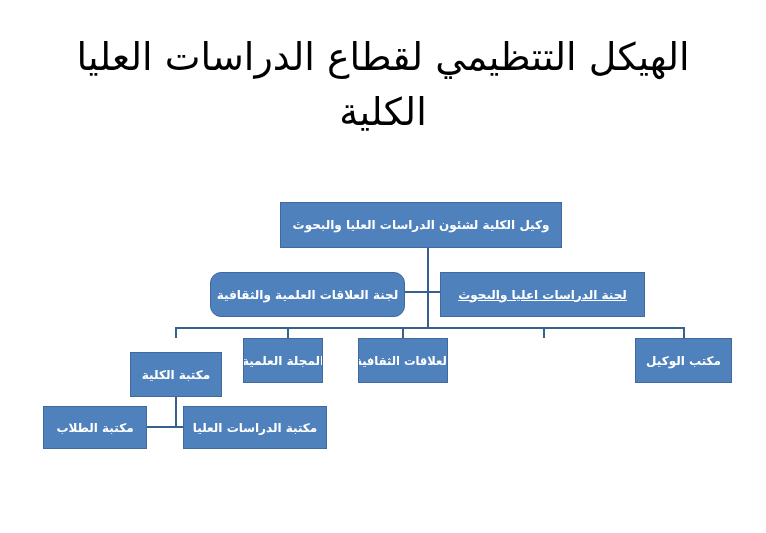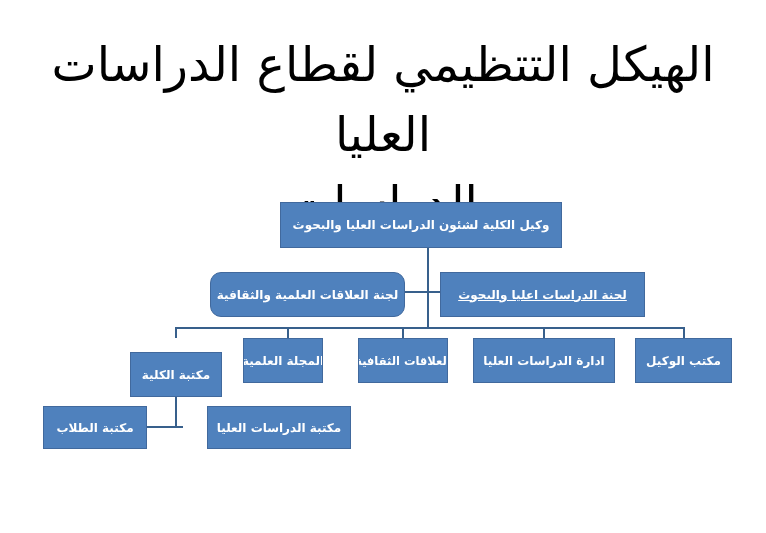--- a/index.html
+++ b/index.html
@@ -10,21 +10,21 @@
     overflow:hidden;
     font-family:"DejaVu Sans", sans-serif;
     margin:0 auto;
   }
   .slide-title{
     position:absolute;
     left:40px; top:30px; width:686px;
     text-align:center;
     color:#000000;
     font-family:"DejaVu Serif","DejaVu Sans",serif;
-    font-size:48px;
+    font-size:38px;
     line-height:1.45;
     direction:rtl;
   }
   .org-node{
     position:absolute;
     background:#4F81BD;
     border:1px solid #41699D;
     box-sizing:border-box;
     color:#ffffff;
     display:flex;
@@ -44,41 +44,41 @@
   
   #node-root{left:280px; top:202px; width:282px; height:46px;}
   #node-c1  {left:210px; top:272px; width:195px; height:45px;border-radius:11px;}
   #node-c2  {left:440px; top:272px; width:205px; height:45px;text-decoration:underline;}
   #node-d1  {left:130px; top:352px; width:92px;  height:45px;}
   #node-d2  {left:243px; top:338px; width:80px;  height:45px;}
   #node-d3  {left:358px; top:338px; width:90px;  height:45px; font-size:11.5px;}
   #node-d4  {left:473px; top:338px; width:142px; height:45px;}
   #node-d5  {left:635px; top:338px; width:97px;  height:45px;}
   #node-lib1{left:43px;  top:406px; width:104px; height:43px;}
-  #node-lib2{left:183px; top:406px; width:144px; height:43px;margin-left:24px;}
+  #node-lib2{left:183px; top:406px; width:144px; height:43px;}
   
   #line-v1   {left:427px; top:248px; width:2px;  height:80px;}
   #line-stub2{left:405px; top:291px; width:35px; height:2px;}
   #line-h3   {left:175px; top:327px; width:510px;height:2px;}
   #drop-1{left:175px; top:327px; width:2px; height:11px;}
   #drop-2{left:287px; top:327px; width:2px; height:11px;}
   #drop-3{left:402px; top:327px; width:2px; height:11px;}
   #drop-4{left:543px; top:327px; width:2px; height:11px;}
   #drop-5{left:683px; top:327px; width:2px; height:11px;}
   #line-v4   {left:175px; top:383px; width:2px;  height:45px;}
   #line-stub4{left:147px; top:426px; width:36px; height:2px;}
 </style>
 </head>
 <body>
 
 <div class="slide">
 
   <div class="slide-title">
     <div>الهيكل التتظيمي لقطاع الدراسات العليا</div>
-    <div>الدراسات</div>
+    <div>الكلية</div>
   </div>
 
   <div class="connector" id="line-v1"></div>
   <div class="connector" id="line-stub2"></div>
   <div class="connector" id="line-h3"></div>
   <div class="connector" id="drop-1"></div>
   <div class="connector" id="drop-2"></div>
   <div class="connector" id="drop-3"></div>
   <div class="connector" id="drop-4"></div>
   <div class="connector" id="drop-5"></div>
@@ -86,19 +86,18 @@
   <div class="connector" id="line-stub4"></div>
 
   <div class="org-node" id="node-root">وكيل الكلية لشئون الدراسات العليا والبحوث</div>
 
   <div class="org-node" id="node-c1">لجنة العلاقات العلمية والثقافية</div>
   <div class="org-node" id="node-c2">لجنة الدراسات اعليا والبحوث</div>
 
   <div class="org-node" id="node-d1">مكتبة الكلية</div>
   <div class="org-node" id="node-d2">المجلة العلمية</div>
   <div class="org-node" id="node-d3">العلاقات الثقافية</div>
-  <div class="org-node" id="node-d4">ادارة الدراسات العليا</div>
   <div class="org-node" id="node-lib1">مكتبة الطلاب</div>
 
   <div class="org-node" id="node-d5">مكتب الوكيل</div>
   <div class="org-node" id="node-lib2">مكتبة الدراسات العليا</div>
 
 </div>
 
 </body></html>

